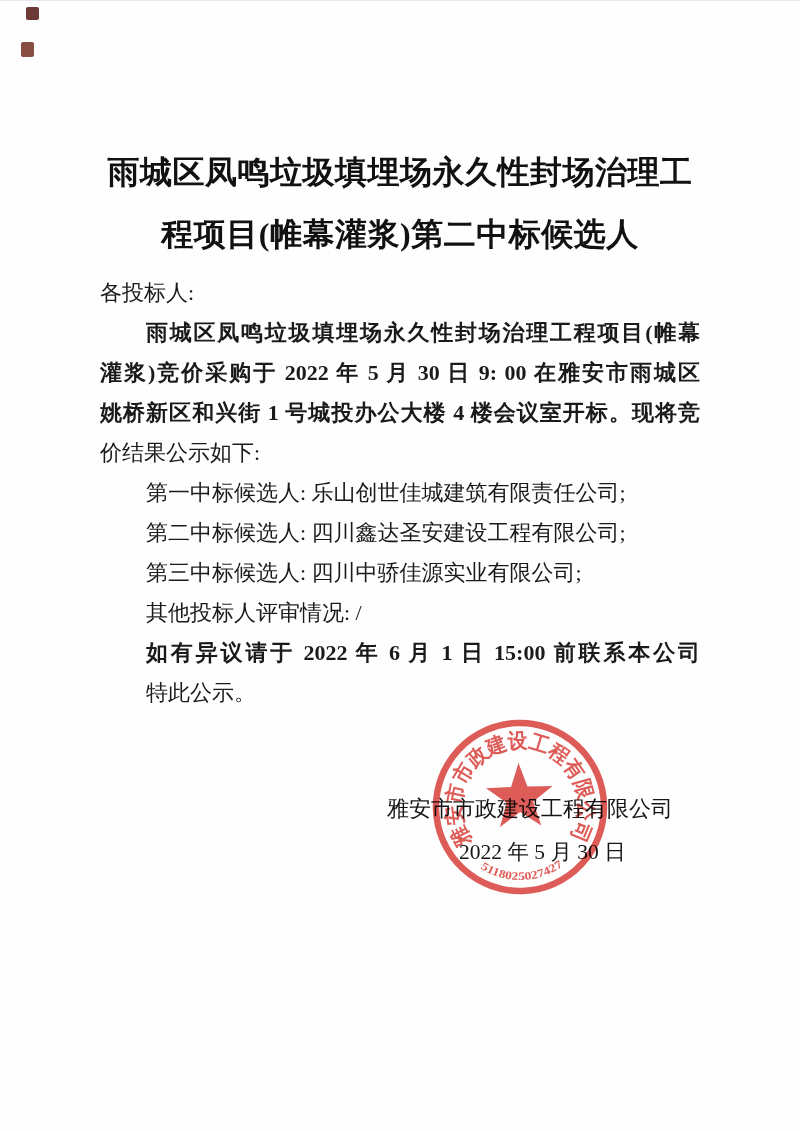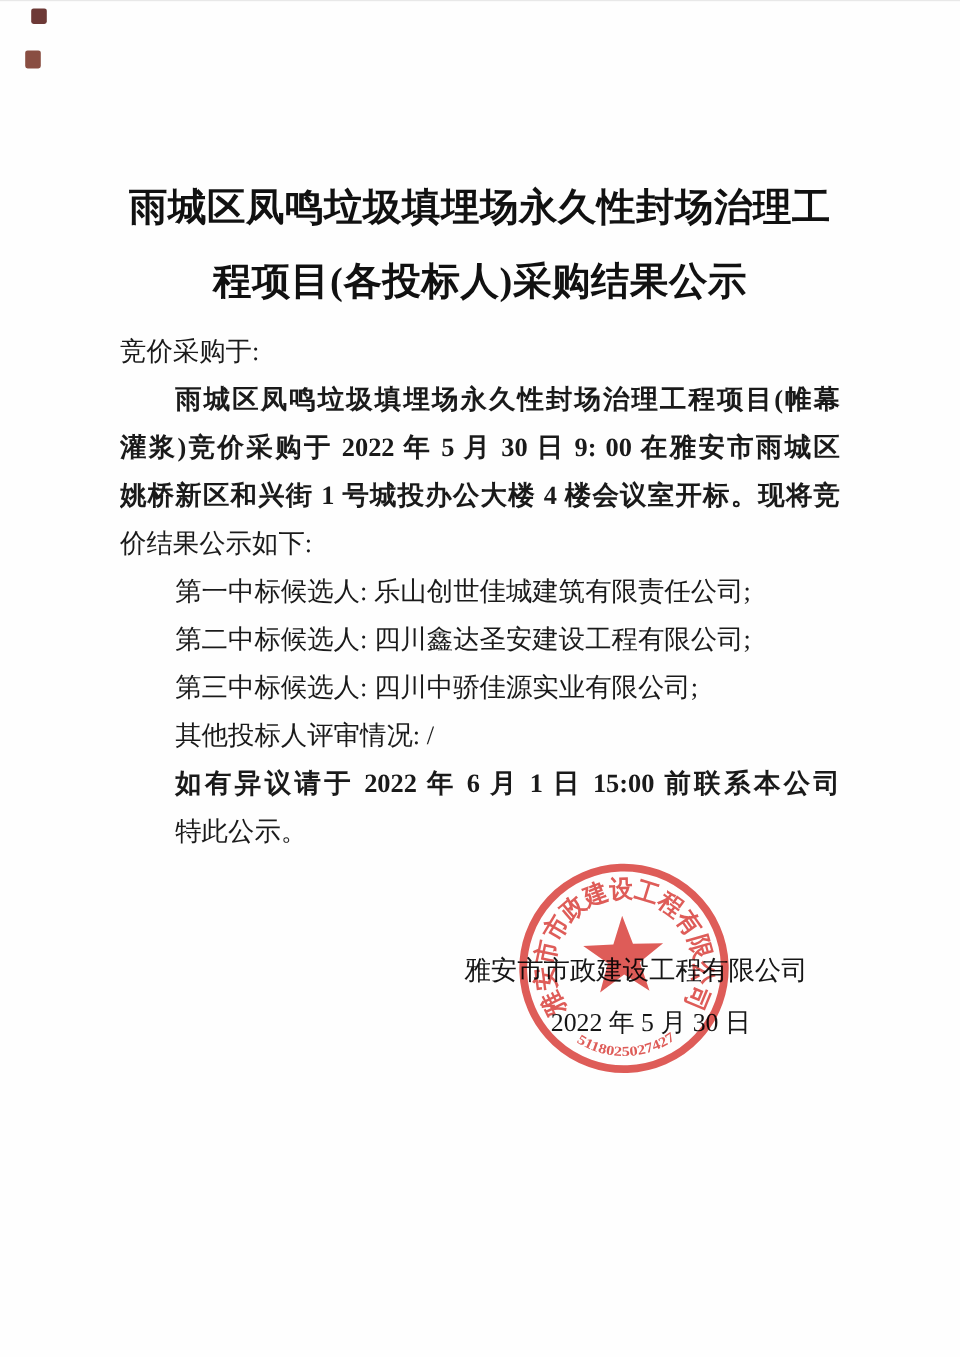--- a/index.html
+++ b/index.html
@@ -52,25 +52,25 @@
 </head>
 <body>
 
 <div class="page">
 
   <div class="speck speck-1"></div>
   <div class="speck speck-2"></div>
 
   <div class="title">
     <div>雨城区凤鸣垃圾填埋场永久性封场治理工</div>
-    <div>程项目(各投标人)采购结果公示</div>
+    <div>程项目(帷幕灌浆)第二中标候选人</div>
   </div>
 
   <div class="body-block" id="body-lines">
-      <div class="bline">竞价采购于:</div>
+      <div class="bline">各投标人:</div>
       <div class="bline ind just">雨城区凤鸣垃圾填埋场永久性封场治理工程项目(帷幕</div>
       <div class="bline just">灌浆)竞价采购于 2022 年 5 月 30 日 9: 00 在雅安市雨城区</div>
       <div class="bline just">姚桥新区和兴街 1 号城投办公大楼 4 楼会议室开标。现将竞</div>
       <div class="bline">价结果公示如下:</div>
       <div class="bline ind">第一中标候选人: 乐山创世佳城建筑有限责任公司;</div>
       <div class="bline ind">第二中标候选人: 四川鑫达圣安建设工程有限公司;</div>
       <div class="bline ind">第三中标候选人: 四川中骄佳源实业有限公司;</div>
       <div class="bline ind">其他投标人评审情况: /</div>
       <div class="bline ind just">如有异议请于 2022 年 6 月 1 日 15:00 前联系本公司</div>
       <div class="bline ind">特此公示。</div>

